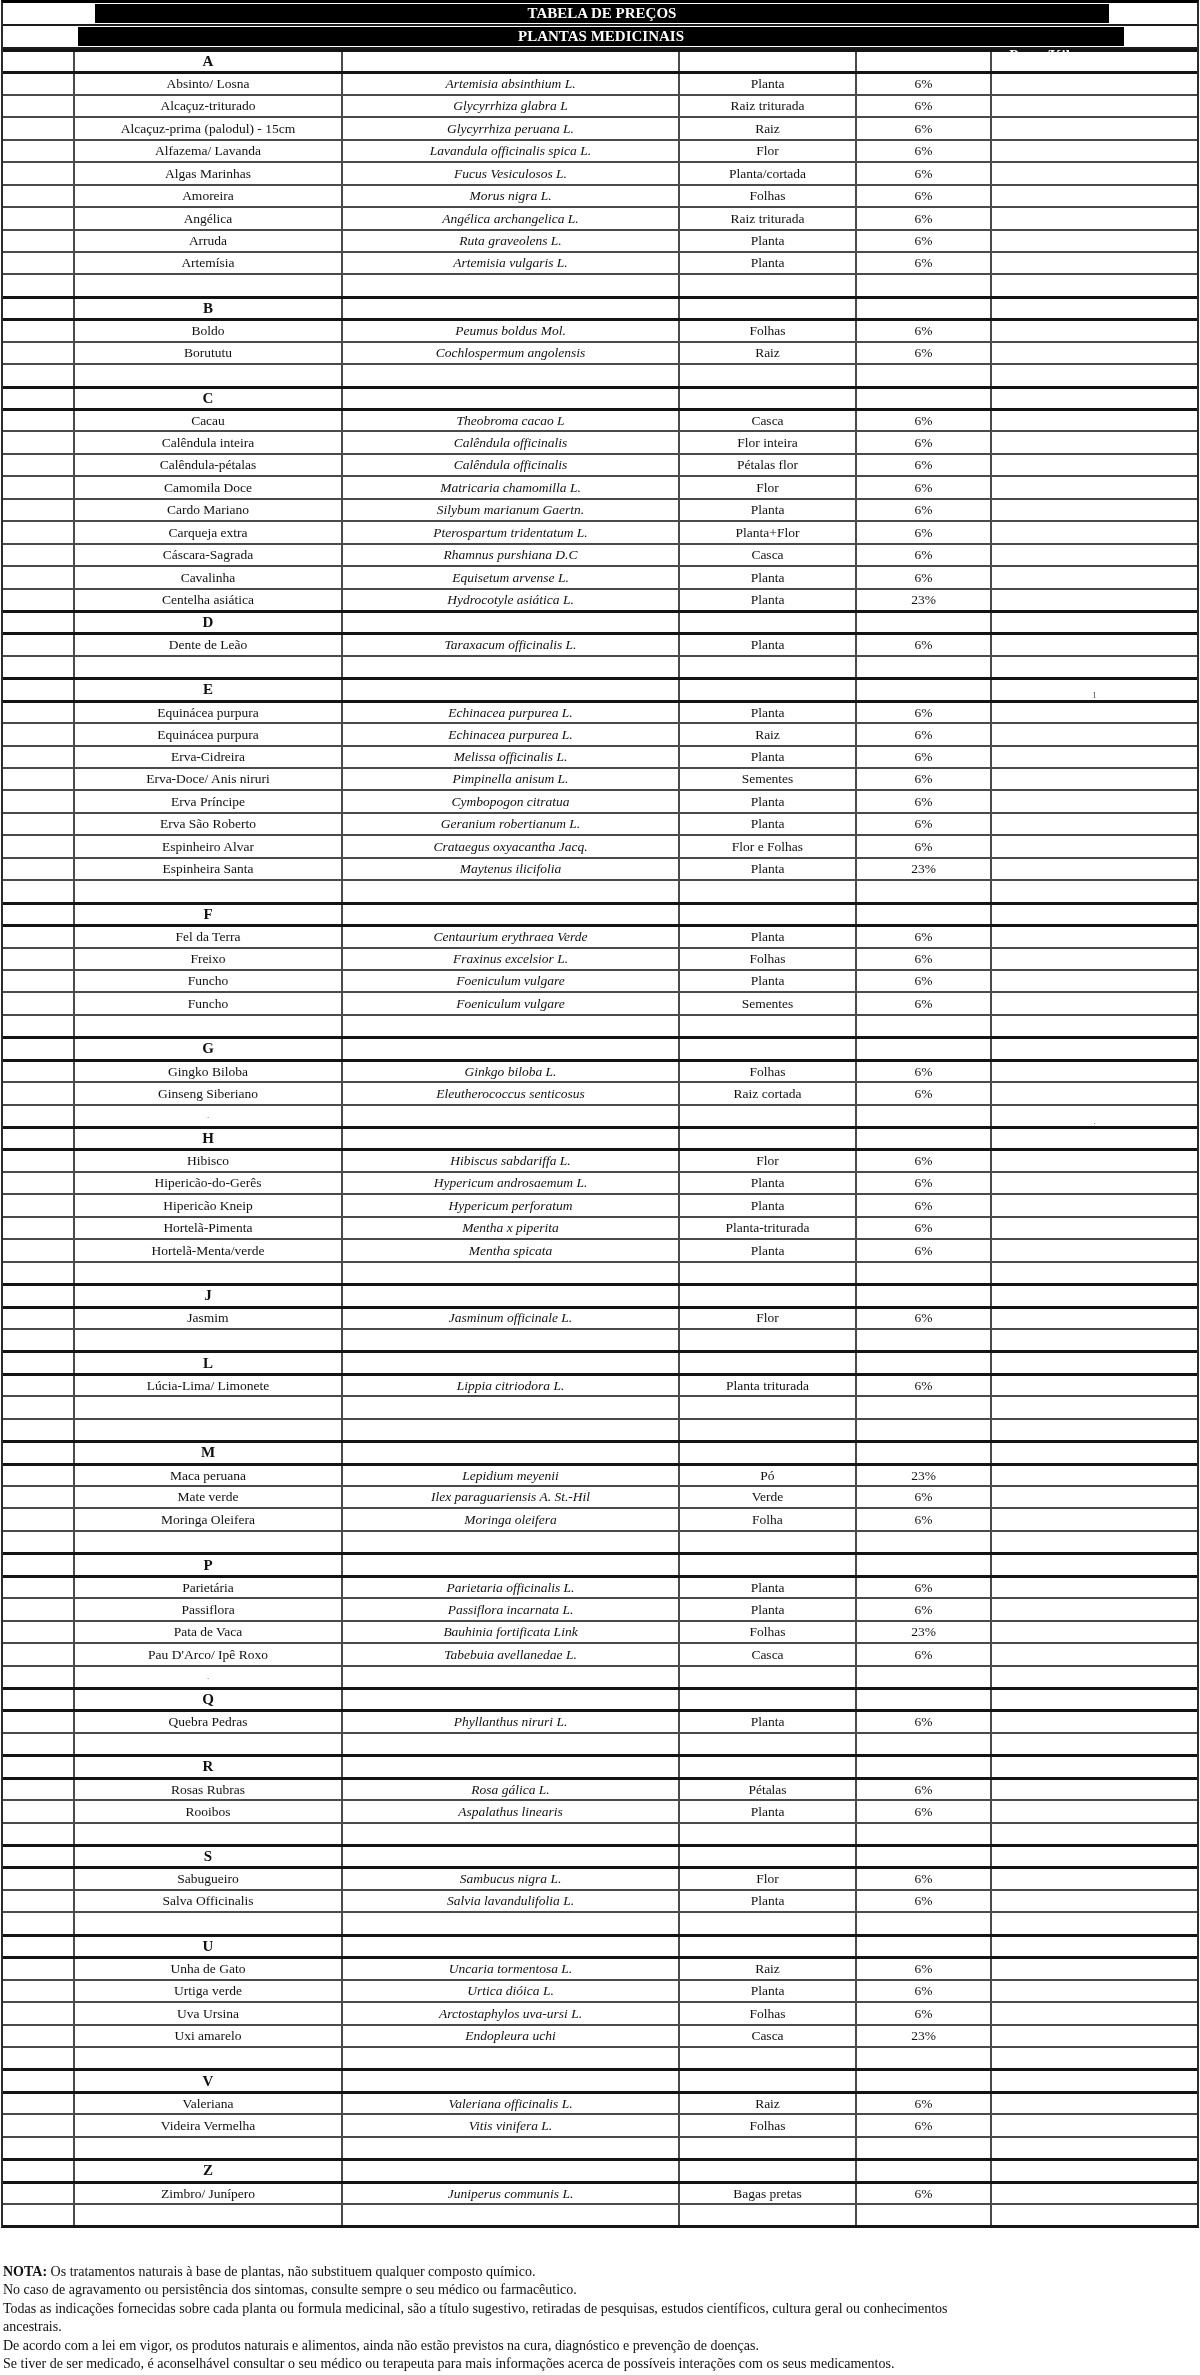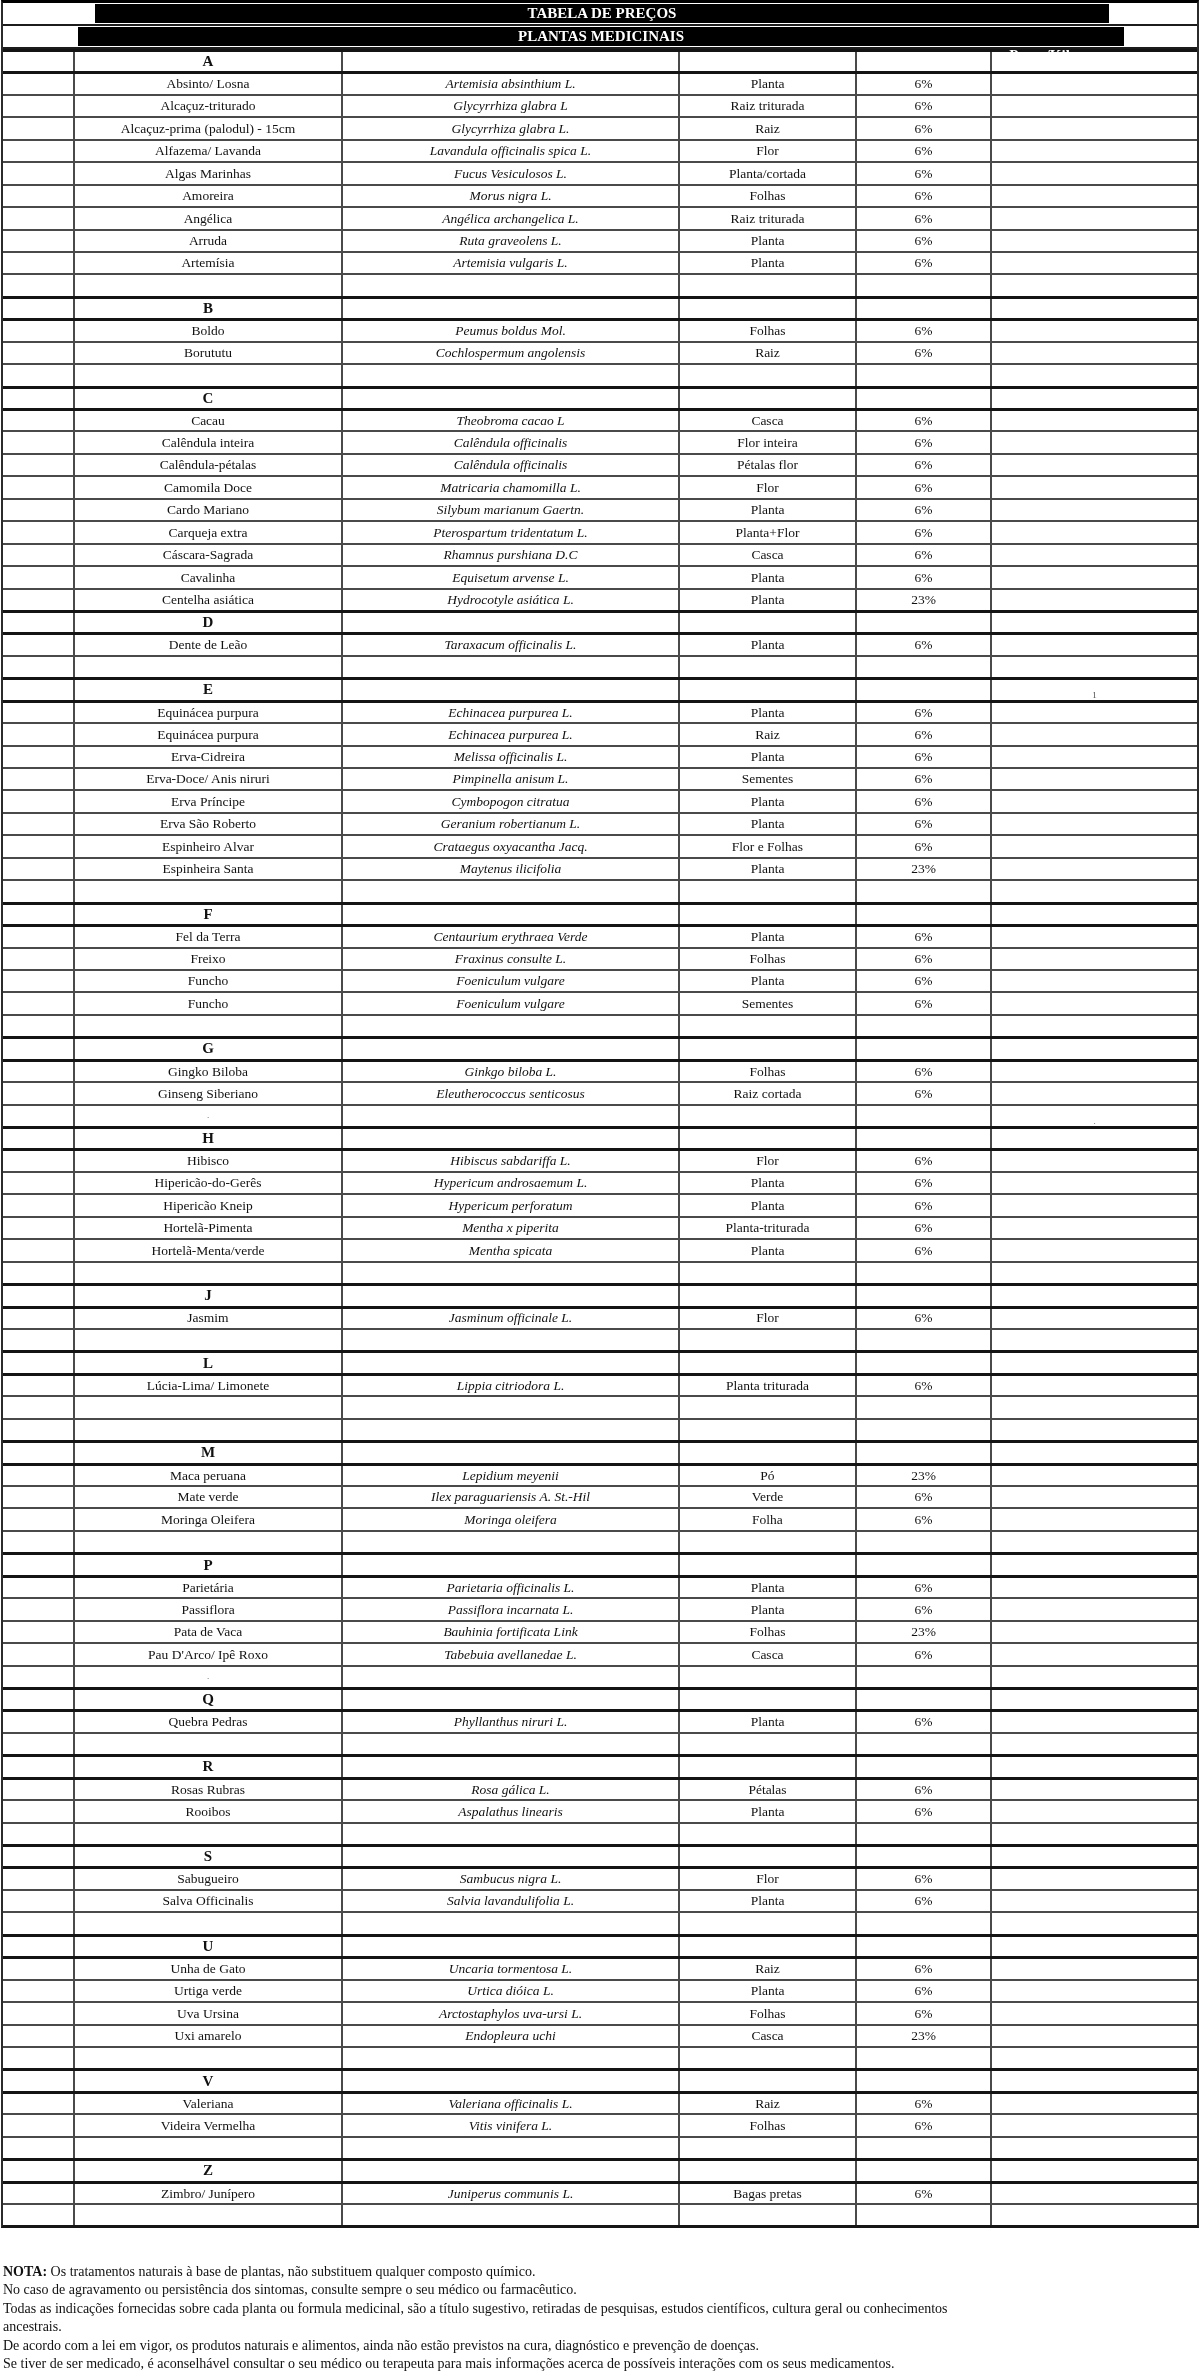--- a/index.html
+++ b/index.html
@@ -132,21 +132,21 @@
             <span>6%</span>
           </div>
           <div class="tcell c-pvr"></div>
         </div>
         <div class="trow">
           <div class="tcell c-cod"></div>
           <div class="tcell c-prod">
             <span>Alcaçuz-prima (palodul) - 15cm</span>
           </div>
           <div class="tcell c-sci">
-            <span class="sci-text">Glycyrrhiza glabra L.</span>
+            <span class="sci-text">Glycyrrhiza peruana L.</span>
           </div>
           <div class="tcell c-part">
             <span>Raiz</span>
           </div>
           <div class="tcell c-iva">
             <span>6%</span>
           </div>
           <div class="tcell c-pvr"></div>
         </div>
         <div class="trow">
@@ -664,21 +664,21 @@
             <span>6%</span>
           </div>
           <div class="tcell c-pvr"></div>
         </div>
         <div class="trow">
           <div class="tcell c-cod"></div>
           <div class="tcell c-prod">
             <span>Freixo</span>
           </div>
           <div class="tcell c-sci">
-            <span class="sci-text">Fraxinus consulte L.</span>
+            <span class="sci-text">Fraxinus excelsior L.</span>
           </div>
           <div class="tcell c-part">
             <span>Folhas</span>
           </div>
           <div class="tcell c-iva">
             <span>6%</span>
           </div>
           <div class="tcell c-pvr"></div>
         </div>
         <div class="trow">

